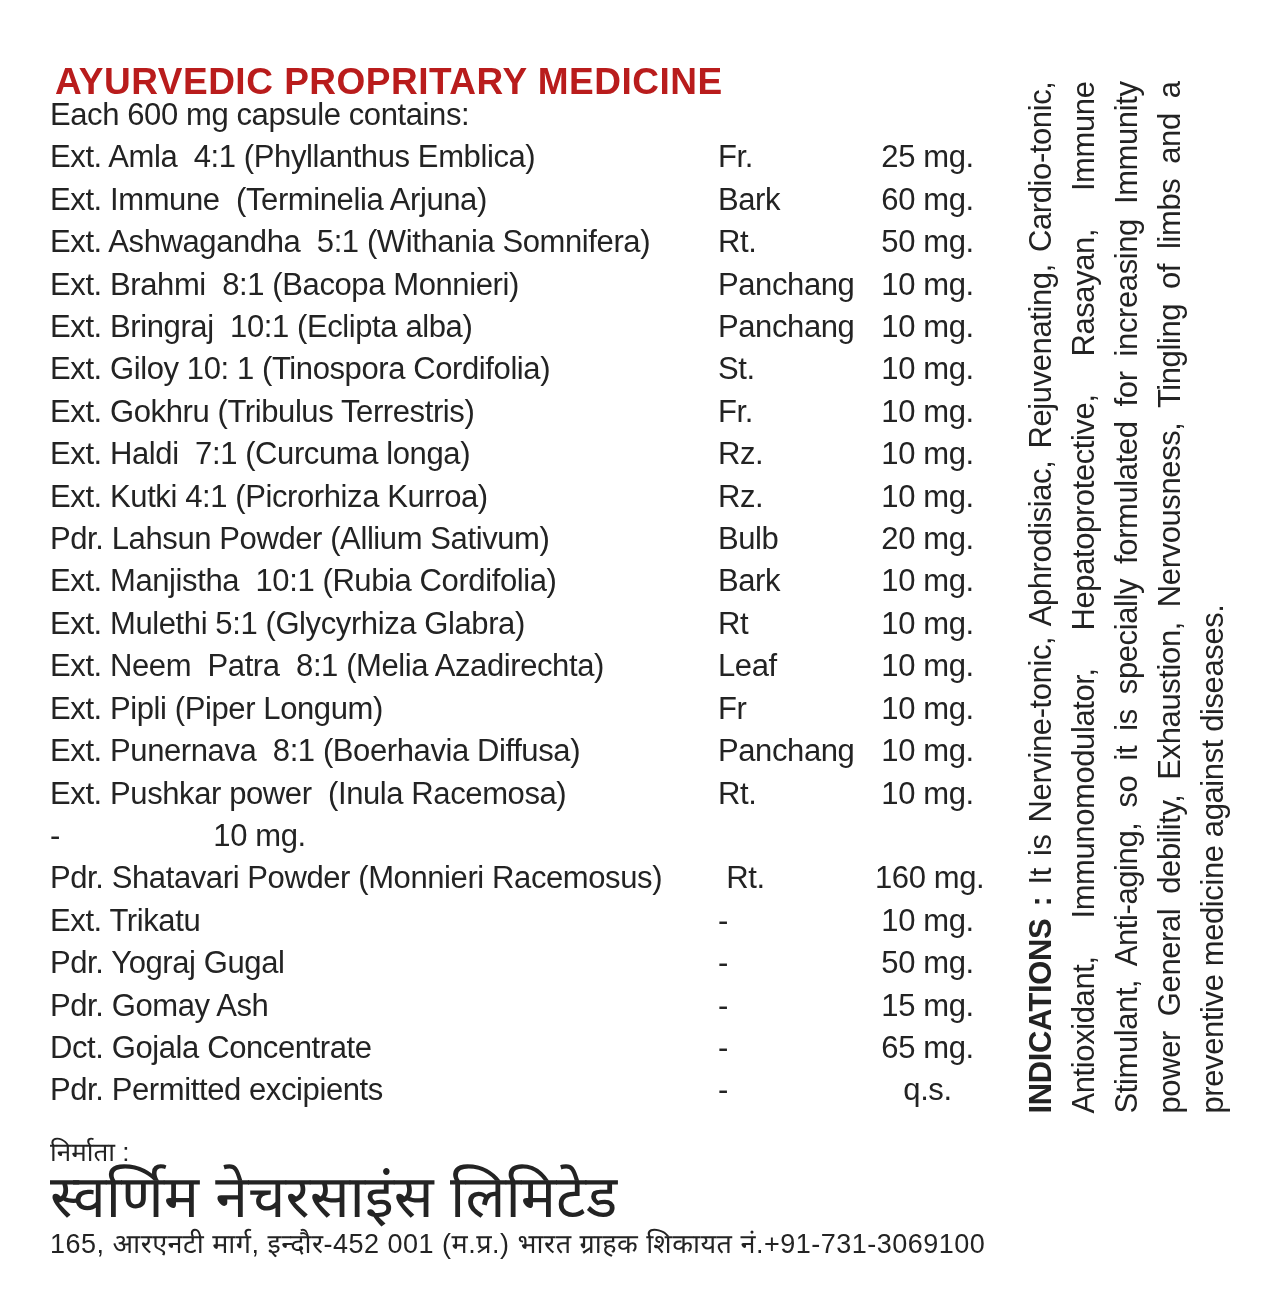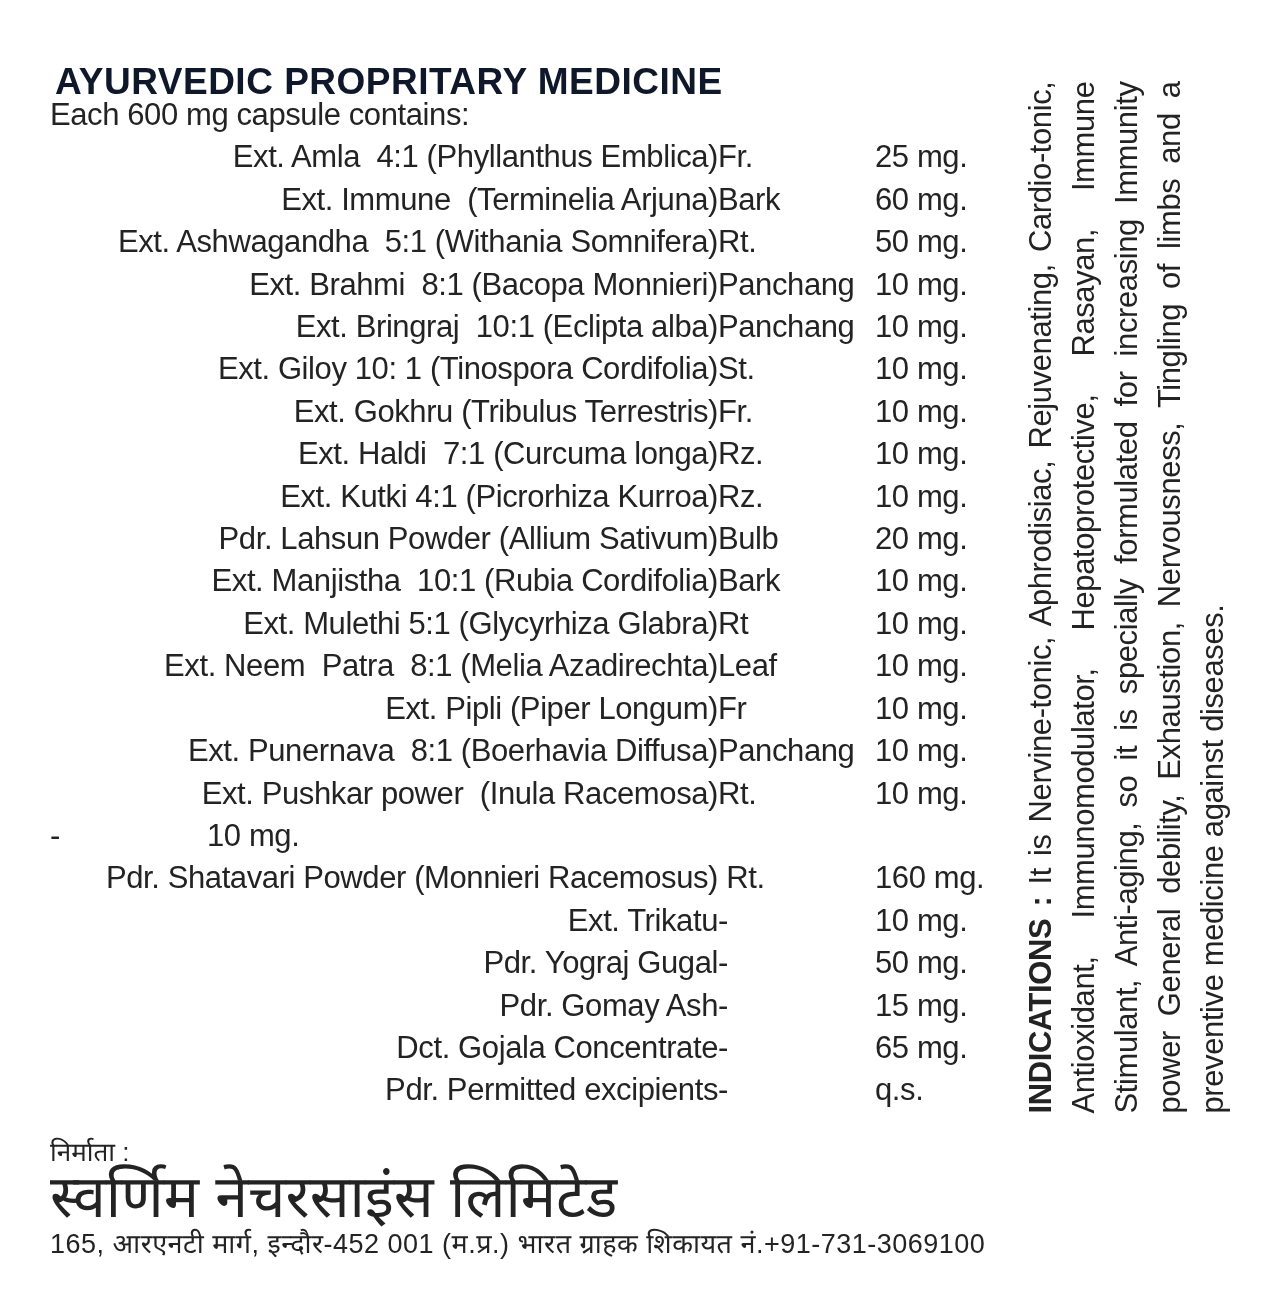--- a/index.html
+++ b/index.html
@@ -6,31 +6,31 @@
   body {
     width: 1286px; height: 1294px; overflow: hidden; position: relative;
     font-family: "Liberation Sans", sans-serif;
     color: #232323;
   }
   .sheet { position: absolute; inset: 0; background: #ffffff; }
 
   .title {
     position: absolute; left: 55px; top: 36px;
     font-size: 37px; font-weight: bold; letter-spacing: 0.5px;
-    color: #0f172a; white-space: nowrap;
+    color: #b91c1c; white-space: nowrap;
   }
 
   .comp { position: absolute; left: 50px; top: 94px; width: 930px; }
   .comp-heading {
     font-size: 31px; line-height: 42.4px; letter-spacing: -0.4px; white-space: pre;
   }
   .comp-row { display: flex; font-size: 31px; line-height: 42.4px; letter-spacing: -0.4px; }
-  .c-name { width: 668px; white-space: pre; overflow: visible; flex: none; text-align: right; }
+  .c-name { width: 668px; white-space: pre; overflow: visible; flex: none; }
   .c-part { width: 157px; flex: none; white-space: pre; }
-  .c-qty  { width: 105px; flex: none; text-align: left; white-space: pre; }
+  .c-qty  { width: 105px; flex: none; text-align: center; white-space: pre; }
 
   .ind-wrap {
     position: absolute; left: 610px; top: 490px;
     width: 1032px; height: 215px;
     transform: rotate(-90deg);
   }
   .ind-line {
     font-size: 31px; line-height: 43px; letter-spacing: -0.4px;
     white-space: nowrap;
   }

